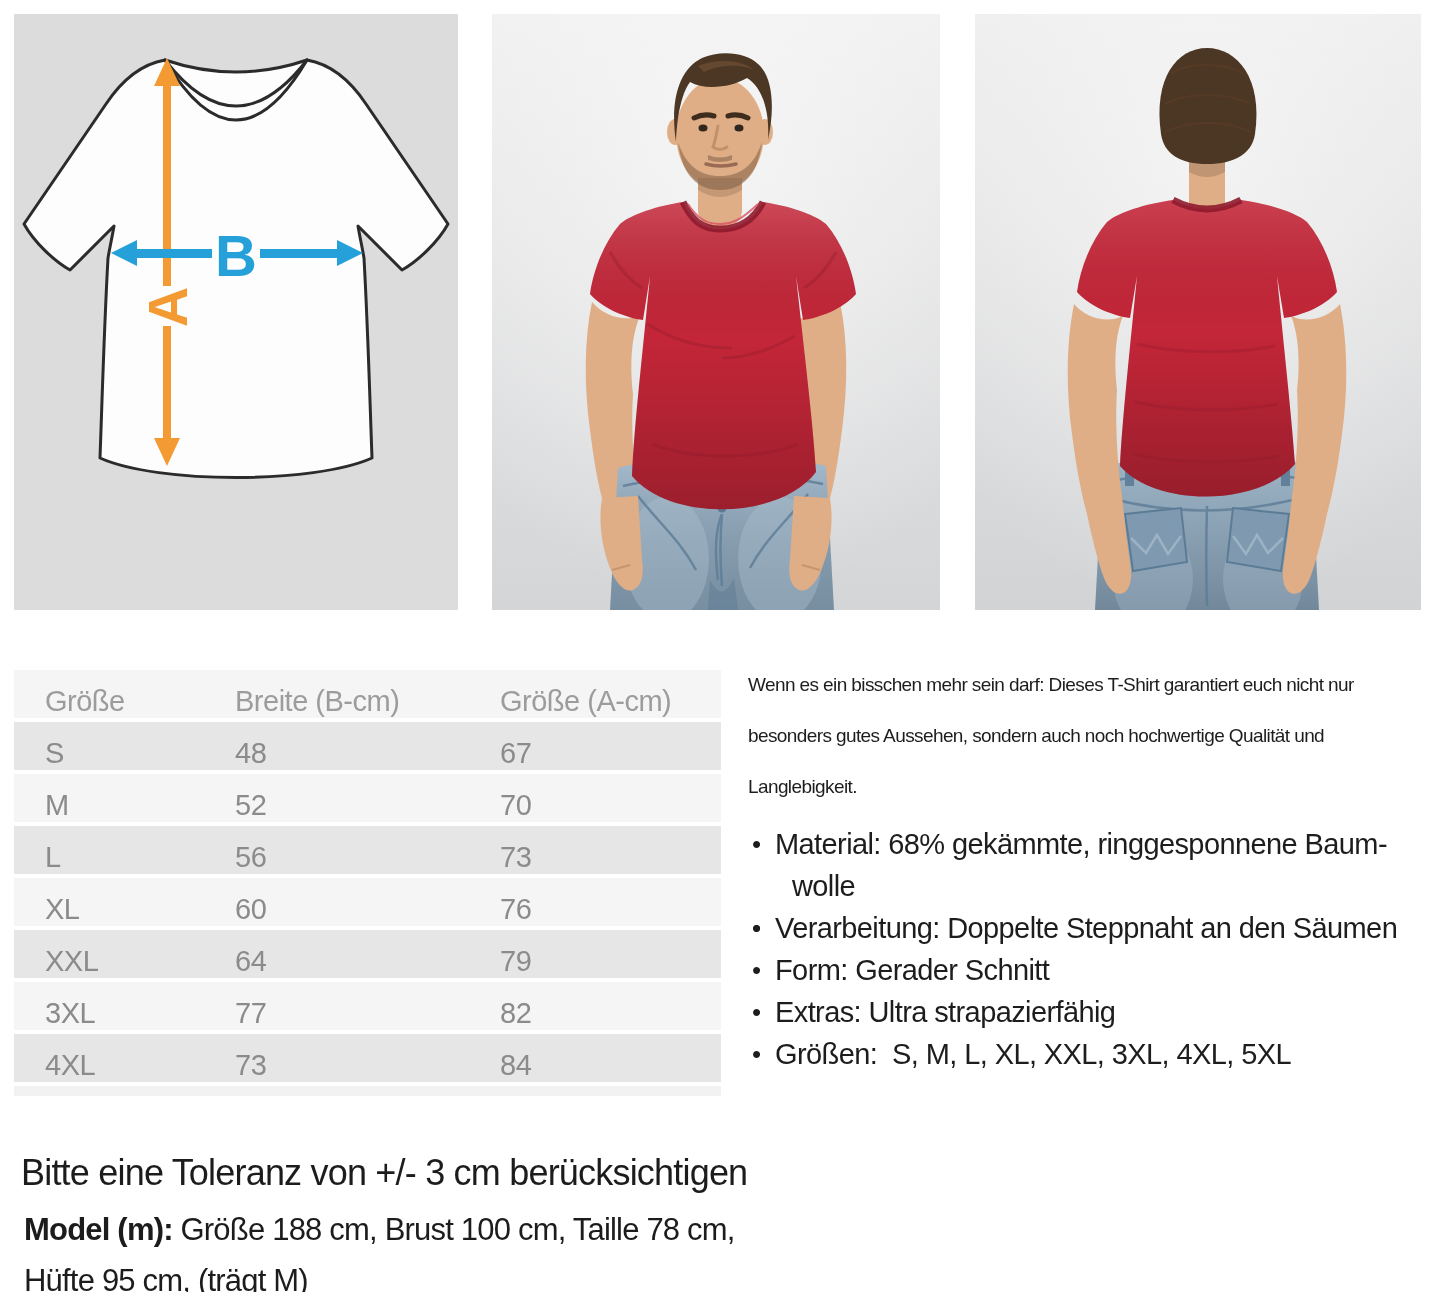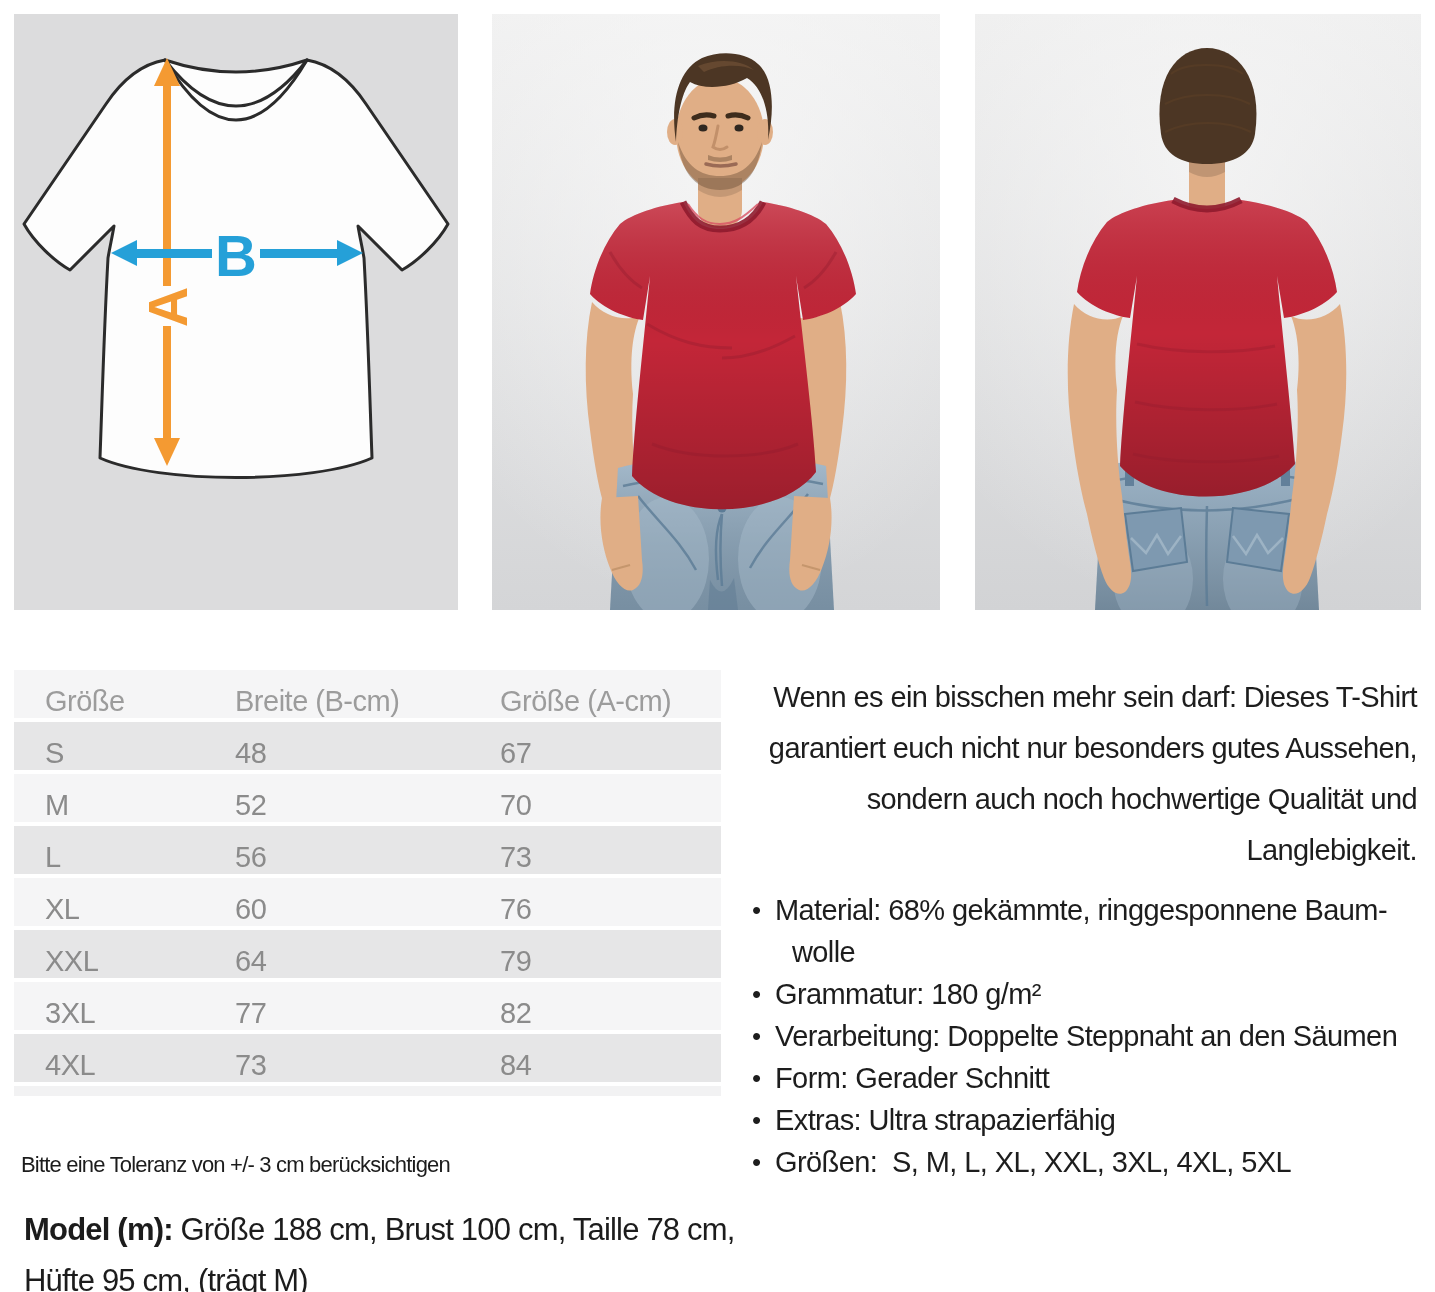--- a/index.html
+++ b/index.html
@@ -17,28 +17,28 @@
   .thead{background:#f5f5f6;color:#9c9c9c;}
   .trow{margin-top:4px;color:#8b8b8b;}
   .tbody .trow:nth-of-type(odd){background:#e6e6e7;}
   .tbody .trow:nth-of-type(even){background:#f5f5f6;}
   .tfoot{height:10px;margin-top:4px;background:#f2f2f3;}
   .c1{width:221px;padding-left:31px;box-sizing:border-box;}
   .c2{width:265px;}
   .c3{flex:1;}
 
   
-  .tolerance{position:absolute;left:21px;top:1152px;font-size:22px;color:#1c1c1c;letter-spacing:-0.8px;}
+  .tolerance{position:absolute;left:21px;top:1152px;font-size:36px;color:#1c1c1c;letter-spacing:-0.8px;}
   .model-note{position:absolute;left:24px;top:1204px;width:714px;font-size:31px;line-height:51px;
               color:#1c1c1c;letter-spacing:-0.8px;}
   .bold{font-weight:bold;}
 
   
   .right-col{position:absolute;left:748px;top:659px;width:682px;color:#1d1d1d;}
-  .intro{margin:13px;font-size:29px;line-height:51px;letter-spacing:-0.6px;text-align:right;}
+  .intro{margin:0;font-size:19px;line-height:51px;letter-spacing:-0.6px;}
   .details{margin-top:11px;font-size:29px;letter-spacing:-0.6px;}
   .dline{position:relative;padding-left:27px;line-height:42px;white-space:pre-wrap;}
   .dline .dot{position:absolute;left:4px;top:0;font-size:26px;}
   .dline.wrap{padding-left:44px;}
   .dline.plus{padding-left:79px;}
 </style>
 </head>
 <body>
 
 <div class="page">
@@ -297,21 +297,21 @@
   </div>
 
   <div class="right-col">
     <p class="intro">Wenn es ein bisschen mehr sein darf: Dieses T-Shirt garantiert euch nicht nur besonders gutes Aussehen, sondern auch noch hochwertige Qualität und Langlebigkeit.</p>
     <div class="details">
 
         <div class="dline normal"><span class="dot">•</span><span class="dtext">Material: 68% gekämmte, ringgesponnene Baum-</span></div>
 
         <div class="dline wrap"><span class="dtext">wolle</span></div>
 
-        <div class="dline normal"><span class="dot">•</span><span class="dtext">Grammatur: 180 g/m²</span></div>
+        <div class="dline normal"><span class="dot">•</span></div>
 
         <div class="dline normal"><span class="dot">•</span><span class="dtext">Verarbeitung: Doppelte Steppnaht an den Säumen</span></div>
 
         <div class="dline normal"><span class="dot">•</span><span class="dtext">Form: Gerader Schnitt</span></div>
 
 
 
         <div class="dline normal"><span class="dot">•</span><span class="dtext">Extras: Ultra strapazierfähig</span></div>
 
 

